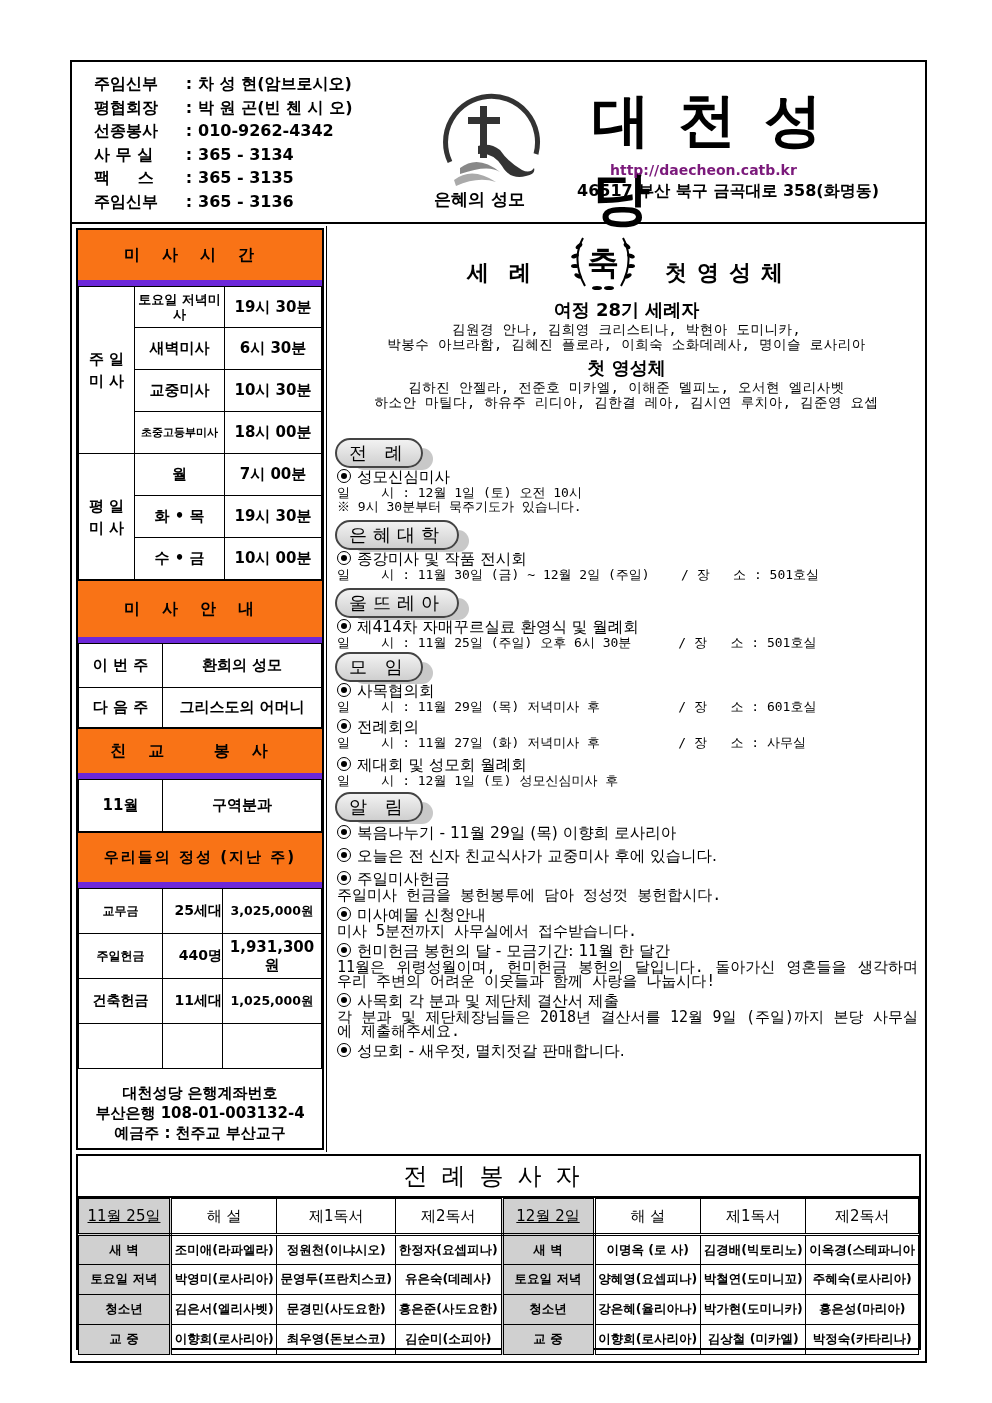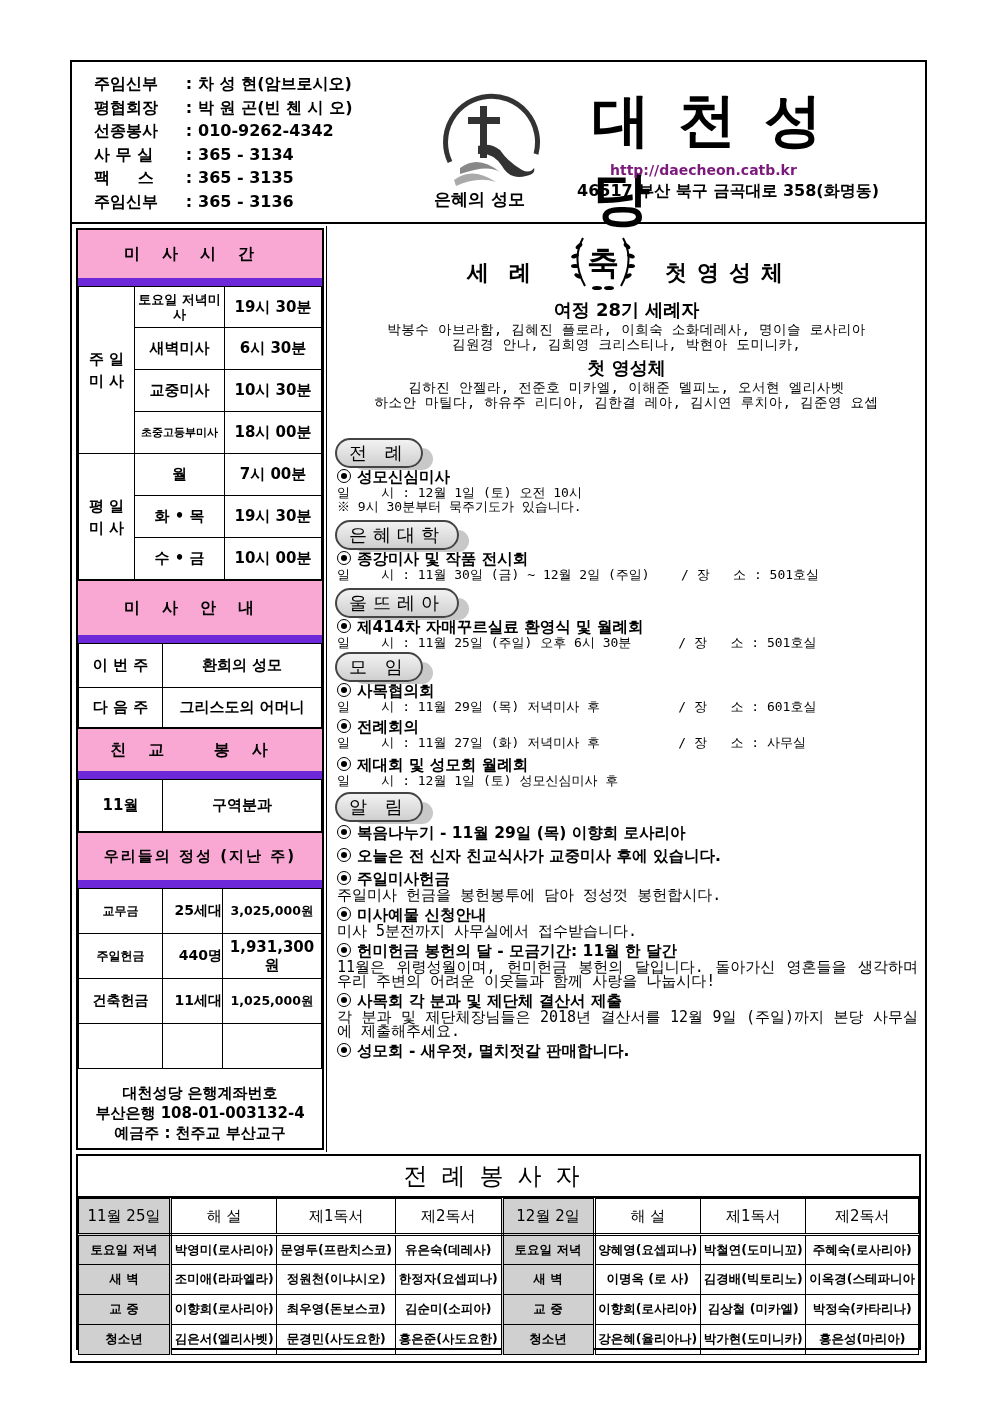--- a/index.html
+++ b/index.html
@@ -13,51 +13,51 @@
   .contact .lbl { width: 86px; letter-spacing: 0; }
   .contact .sep { width: 18px; text-align: center; }
   .logo { position: absolute; left: 366px; top: 22px; width: 110px; height: 105px; }
   .logo-caption { position: absolute; left: 362px; top: 126px; font-size: 17px; font-weight: bold; }
   .church-name { position: absolute; left: 520px; top: 20px; font-size: 58px; font-weight: bold; letter-spacing: 28px; font-family: "DejaVu Sans", sans-serif; }
   .url { position: absolute; left: 538px; top: 100px; font-size: 14px; font-weight: bold; color: #7b1a7b; }
   .address { position: absolute; left: 505px; top: 119px; font-size: 16px; font-weight: bold; }
 
   
   .sidebar { position: absolute; left: 4px; top: 166px; width: 248px; height: 922px; border: 2px solid #000; }
-  .sb-head { background: #f9a8d4; border-bottom: 8px solid #6d28d9; display: flex; align-items: center; justify-content: center; font-size: 16px; font-weight: bold; letter-spacing: 22px; }
+  .sb-head { background: #f97316; border-bottom: 6px solid #6d28d9; display: flex; align-items: center; justify-content: center; font-size: 16px; font-weight: bold; letter-spacing: 22px; }
   table.sbt { border-collapse: collapse; width: 100%; }
   table.sbt td { border: 1px solid #000; text-align: center; font-weight: bold; font-size: 15px; }
   .group-label { width: 56px; font-size: 15px; line-height: 22px; }
   .mass-name { width: 90px; font-size: 14px; }
   .mass-time { font-size: 16px; }
   .small { font-size: 11px !important; }
   .bank { padding-top: 14px; text-align: center; font-weight: bold; font-size: 15px; line-height: 20px; }
 
   
   .main { position: absolute; left: 254px; top: 164px; width: 599px; height: 926px; border-left: 1px solid #000; }
   .title-row { position: absolute; left: 0; top: 0; width: 599px; height: 70px; }
   .tr-left { position: absolute; left: 140px; top: 32px; font-size: 22px; font-weight: bold; letter-spacing: 20px; font-family: "DejaVu Serif", serif; }
   .tr-right { position: absolute; left: 338px; top: 32px; font-size: 22px; font-weight: bold; letter-spacing: 10px; font-family: "DejaVu Serif", serif; }
   .emblem { position: absolute; left: 238px; top: 4px; width: 76px; height: 66px; }
   .sub-heading { text-align: center; font-weight: bold; font-size: 18px; }
   .names { text-align: center; font-size: 13.5px; line-height: 15px; font-family: "DejaVu Sans Mono", monospace; letter-spacing: 0.5px; }
   .sec-pill { display: inline-block; margin-left: 8px; height: 30px; padding: 0 12px; border: 2px solid #444; border-radius: 15px; background: linear-gradient(#f2f2f2, #cfcfcf); font-size: 18px; line-height: 26px; letter-spacing: 6px; box-shadow: 14px 6px 0 -4px #c8c8c8; }
-  .item-title { margin-left: 10px; font-size: 15.5px; font-weight: bold; line-height: 18px; }
+  .item-title { margin-left: 10px; font-size: 15.5px; font-weight: normal; line-height: 18px; }
   .item-title .bullet { display: inline-block; width: 14px; height: 14px; border: 1.5px solid #000; border-radius: 50%; position: relative; margin-right: 6px; vertical-align: -1px; }
   .item-title .bullet::after { content: ""; position: absolute; left: 2.5px; top: 2.5px; width: 6px; height: 6px; background: #000; border-radius: 50%; }
   .item-detail { margin-left: 10px; font-size: 13px; line-height: 14px; font-family: "DejaVu Sans Mono", monospace; white-space: pre; }
   .item-text { margin-left: 10px; margin-right: 8px; font-size: 15px; line-height: 14px; font-family: "DejaVu Sans Mono", monospace; }
 
   
   .liturgy { position: absolute; left: 4px; top: 1092px; width: 845px; height: 196px; border: 2px solid #000; }
   .lit-title { height: 42px; border-bottom: 2px solid #000; text-align: center; font-size: 24px; letter-spacing: 14px; line-height: 40px; }
   table.lt { border-collapse: collapse; width: 100%; }
   table.lt td { border: 1px solid #000; text-align: center; font-size: 12.5px; font-weight: bold; height: 30px; }
   table.lt tr.hdr td { font-size: 15px; font-weight: normal; height: 36px; border-bottom: 3px double #000; }
-  table.lt td.date { background: #d0d0d0; font-size: 15px; font-weight: normal; border-right: 3px double #000; width: 92px; }
+  table.lt td.date { background: #d0d0d0; font-size: 15px; font-weight: normal; border-right: 3px double #000; width: 92px; text-decoration: underline; }
   table.lt td.svc { background: #d0d0d0; font-weight: bold; border-right: 3px double #000; width: 92px; }
 </style>
 </head>
 <body>
 
 <div class="page">
 
   <div class="header">
     <div class="contact">
       <div class="row"><span class="lbl">주임신부</span><span class="sep">:</span><span>차 성 현(암브로시오)</span></div>
@@ -196,22 +196,22 @@
           <ellipse cx="32" cy="58" rx="5" ry="2"></ellipse>
           <ellipse cx="44" cy="58" rx="5" ry="2"></ellipse>
         </g>
         <text x="38" y="44" text-anchor="middle" font-size="32" font-weight="bold" font-family="DejaVu Sans, sans-serif">축</text>
       </svg>
       <div class="tr-right">첫영성체</div>
     </div>
 
     <div style="position:absolute;left:0;top:72px;width:599px;">
       <div class="sub-heading">여정 28기 세례자</div>
+      <div class="names">김원경 안나,  김희영 크리스티나,  박현아 도미니카,</div>
       <div class="names">박봉수 아브라함, 김혜진 플로라,  이희숙 소화데레사, 명이슬 로사리아</div>
-      <div class="names">김원경 안나,  김희영 크리스티나,  박현아 도미니카,</div>
       <div class="sub-heading" style="margin-top:4px;">첫 영성체</div>
       <div class="names">김하진 안젤라, 전준호 미카엘, 이해준 델피노, 오서현 엘리사벳</div>
       <div class="names">하소안 마틸다, 하유주 리디아, 김한결 레아, 김시연 루치아, 김준영 요셉</div>
     </div>
 
     <div style="position:absolute;left:0;top:212px;width:599px;">
       
       <div class="sec-pill">전 례</div>
       <div class="item-title"><span class="bullet"></span><span>성모신심미사</span></div>
       <div class="item-detail">일    시 : 12월 1일 (토) 오전 10시</div>
@@ -260,55 +260,55 @@
         <td class="date">11월 25일</td>
         <td>해 설</td>
         <td>제1독서</td>
         <td style="border-right:3px double #000;">제2독서</td>
         <td class="date">12월 2일</td>
         <td>해 설</td>
         <td>제1독서</td>
         <td>제2독서</td>
       </tr>
       <tr>
+        <td class="svc">새  벽</td>
+        <td>조미애(라파엘라)</td>
+        <td>정원천(이냐시오)</td>
+        <td style="border-right:3px double #000;">한정자(요셉피나)</td>
+        <td class="svc">새  벽</td>
+        <td>이명옥 (로 사)</td>
+        <td>김경배(빅토리노)</td>
+        <td>이옥경(스테파니아</td>
+      </tr>
+      <tr>
         <td class="svc">토요일 저녁</td>
         <td>박영미(로사리아)</td>
         <td>문영두(프란치스코)</td>
         <td style="border-right:3px double #000;">유은숙(데레사)</td>
         <td class="svc">토요일 저녁</td>
         <td>양혜영(요셉피나)</td>
         <td>박철연(도미니꼬)</td>
         <td>주혜숙(로사리아)</td>
       </tr>
       <tr>
-        <td class="svc">새  벽</td>
-        <td>조미애(라파엘라)</td>
-        <td>정원천(이냐시오)</td>
-        <td style="border-right:3px double #000;">한정자(요셉피나)</td>
-        <td class="svc">새  벽</td>
-        <td>이명옥 (로 사)</td>
-        <td>김경배(빅토리노)</td>
-        <td>이옥경(스테파니아</td>
+        <td class="svc">청소년</td>
+        <td>김은서(엘리사벳)</td>
+        <td>문경민(사도요한)</td>
+        <td style="border-right:3px double #000;">홍은준(사도요한)</td>
+        <td class="svc">청소년</td>
+        <td>강은혜(율리아나)</td>
+        <td>박가현(도미니카)</td>
+        <td>홍은성(마리아)</td>
       </tr>
       <tr>
         <td class="svc">교  중</td>
         <td>이향희(로사리아)</td>
         <td>최우영(돈보스코)</td>
         <td style="border-right:3px double #000;">김순미(소피아)</td>
         <td class="svc">교  중</td>
         <td>이향희(로사리아)</td>
         <td>김상철 (미카엘)</td>
         <td>박정숙(카타리나)</td>
       </tr>
-      <tr>
-        <td class="svc">청소년</td>
-        <td>김은서(엘리사벳)</td>
-        <td>문경민(사도요한)</td>
-        <td style="border-right:3px double #000;">홍은준(사도요한)</td>
-        <td class="svc">청소년</td>
-        <td>강은혜(율리아나)</td>
-        <td>박가현(도미니카)</td>
-        <td>홍은성(마리아)</td>
-      </tr>
     </tbody>
       </table>
   </div>
 </div>
 
 </body></html>

